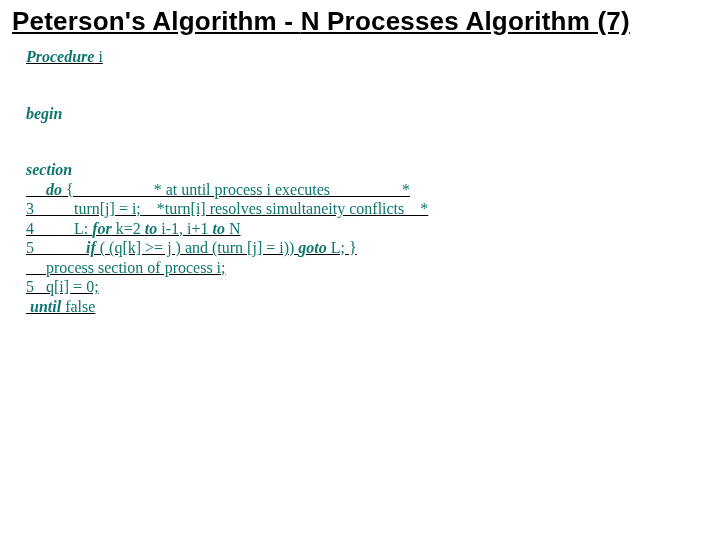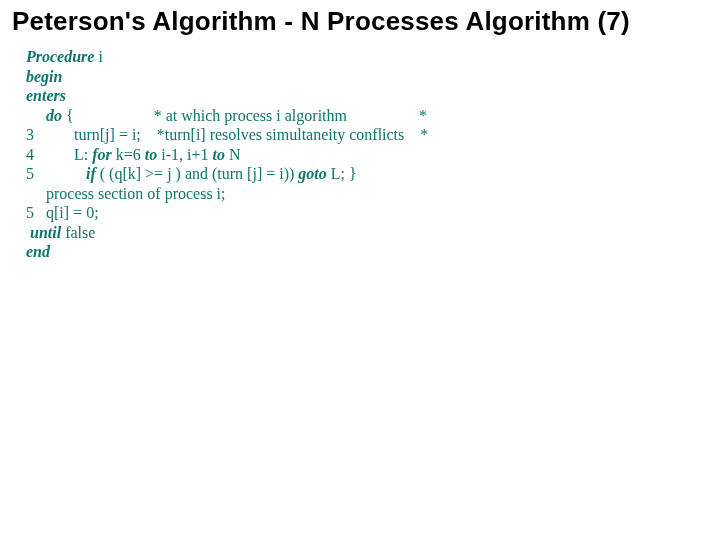--- a/index.html
+++ b/index.html
@@ -9,20 +9,21 @@
     height: 540px;
     background: #ffffff;
     font-family: "Times New Roman", Times, serif;
     color: #000;
   }
   .slide {
     box-sizing: border-box;
     width: 720px;
     height: 540px;
     padding: 6px 12px 1px 12px;
+    text-decoration: underline;
   }
   .title {
     font-family: Arial, Helvetica, sans-serif;
     font-weight: 700;
     font-size: 26px;
     color: #000;
     margin: 0 0 10px 0;
     letter-spacing: 0.2px;
   }
   .title .plain { font-weight: 700; }
@@ -30,20 +31,21 @@
     font-size: 16px;
     line-height: 1.22;
     color: #0f766e;
     padding-left: 14px;
   }
   .line { white-space: pre; }
   .bi { font-weight: 700; font-style: italic; }
   .highlight {
     position: relative;
     display: inline-block;
+    margin-top: 37px;
   }
   .highlight::after {
     content: "";
     position: absolute;
     left: 0;
     right: 0;
     bottom: 2px;
     height: 4px;
     background: #e5c92b;
     z-index: -1;
@@ -60,36 +62,35 @@
   <h1 class="title">
     <span>Peterson's Algorithm - </span><span class="plain">N Processes Algorithm (7)</span>
   </h1>
 
   <div class="body">
 
     <div class="line"><span class="bi">Procedure</span><span> i</span></div>
 
     <div class="line"><span class="bi highlight">begin</span></div>
 
-    <div class="line"><span class="bi highlight">enters</span></div>
+    <div class="line"><span class="bi highlight">section</span></div>
 
 
-    <div class="line"><span>     </span><span class="bi">do</span><span> {                    * at which process i algorithm                  *</span></div>
+    <div class="line"><span>     </span><span class="bi">do</span><span> {                    * at until process i executes                  *</span></div>
 
 
     <div class="line"><span>3          turn[j] = i;    *turn[i] resolves simultaneity conflicts    *</span></div>
 
-    <div class="line"><span>4          L: </span><span class="bi">for</span><span> k=6 </span><span class="bi">to</span><span> i-1, i+1 </span><span class="bi">to</span><span> N</span></div>
+    <div class="line"><span>4          L: </span><span class="bi">for</span><span> k=2 </span><span class="bi">to</span><span> i-1, i+1 </span><span class="bi">to</span><span> N</span></div>
 
     <div class="line"><span>5             </span><span class="bi">if</span><span> ( (q[k] &gt;= j ) and (turn [j] = i)) </span><span class="bi">goto</span><span> L; }</span></div>
 
 
     <div class="line"><span>     process section of process i;</span></div>
 
     <div class="line"><span>5   q[i] = 0;</span></div>
 
 
     <div class="line"><span class="bi"> until</span><span> false</span></div>
 
-    <div class="line"><span class="bi">end</span></div>
 
   </div>
 </div>
 
 </body></html>

